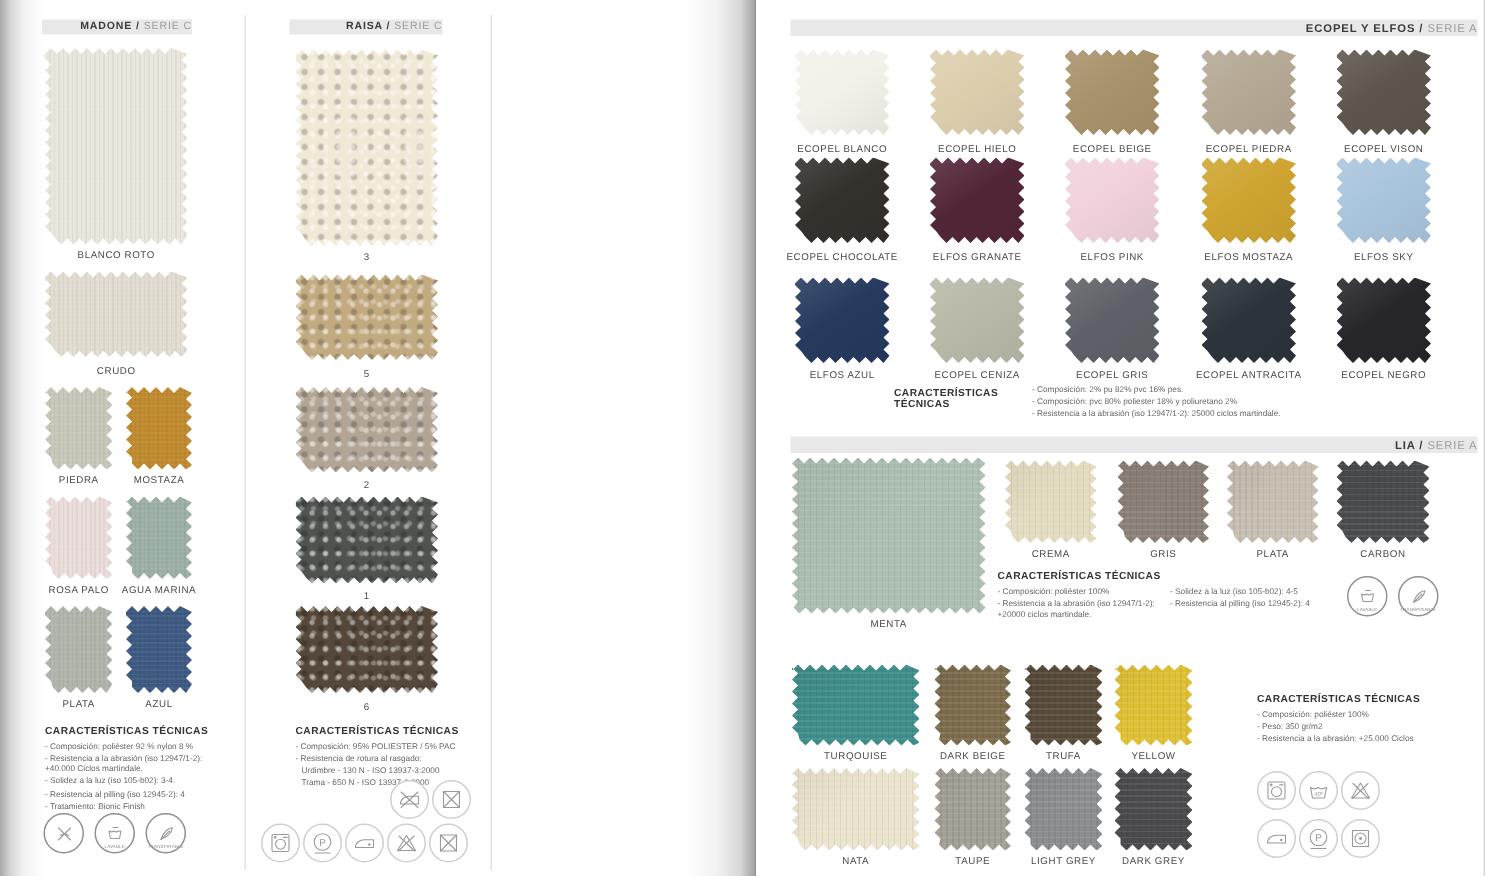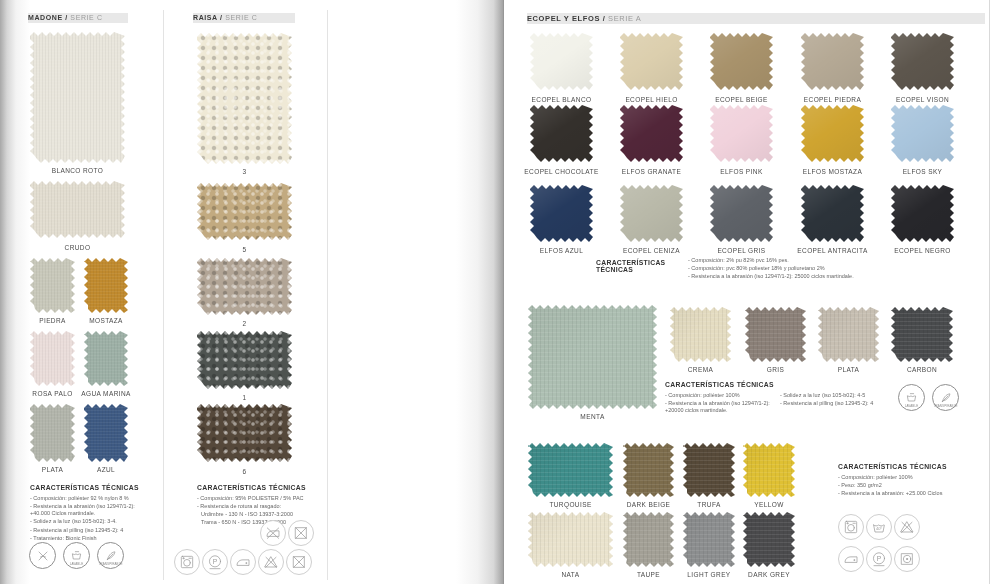--- a/index.html
+++ b/index.html
@@ -5,21 +5,21 @@
   html,body{margin:0;padding:0;background:#ffffff;}
   #canvas{position:relative;width:993px;height:584px;overflow:hidden;background:#ffffff;
           font-family:"Liberation Sans",sans-serif;}
   .page-left{position:absolute;left:0;top:0;width:456px;height:584px;
     background:linear-gradient(90deg,#a8a8a8 0px,#d6d6d6 7px,#f3f3f3 16px,#ffffff 30px);}
   .gutter{position:absolute;left:456px;top:0;width:48px;height:584px;
     background:linear-gradient(90deg,#ffffff 0%,#f2f2f2 45%,#d8d8d8 78%,#a5a5a5 97%,#8f8f8f 100%);}
   .page-right{position:absolute;left:504px;top:0;width:485px;height:584px;background:#ffffff;
     border-right:1px solid #d9d9d9;}
   .vline{position:absolute;width:1px;background:#e3e3e3;}
-  .sec-header{position:absolute;background:#e8e8e8;text-align:left;text-transform:uppercase;
+  .sec-header{position:absolute;background:#e8e8e8;text-align:right;text-transform:uppercase;
     color:#3a3a3a;font-weight:bold;letter-spacing:0.6px;}
   .sec-header .series{color:#9b9b9b;font-weight:normal;}
   .hdr-s{font-size:7px;line-height:10px;height:10px;}
   .hdr-l{font-size:7.5px;line-height:11px;height:11px;}
   .sw{position:absolute;}
   .lbl{position:absolute;text-align:center;font-size:6.5px;letter-spacing:0.4px;color:#4a4a4a;
     text-transform:uppercase;white-space:nowrap;}
   .tech{position:absolute;}
   .tech-title{font-size:6.8px;font-weight:bold;color:#333;letter-spacing:0.3px;margin-bottom:4px;}
   .tech-item{font-size:5.5px;color:#666;line-height:1.3;margin-bottom:1px;}
@@ -229,20 +229,21 @@
 
   <div class="tech" style="left:596px;top:259px;width:95px">
     <div class="tech-title">CARACTERÍSTICAS TÉCNICAS</div>
   </div>
   <div class="tech" style="left:688px;top:257px;width:275px">
     <div class="tech-item">- Composición: 2% pu 82% pvc 16% pes.</div>
     <div class="tech-item">- Composición: pvc 80% poliester 18% y poliuretano 2%</div>
     <div class="tech-item">- Resistencia a la abrasión (iso 12947/1-2): 25000 ciclos martindale.</div>
   </div>
 
+  <div class="sec-header hdr-l" style="left:527px;top:291px;width:458px"><span>LIA /</span> <span class="series">SERIE A</span></div>
 
   <div class="sw tex-linen" style="left: 528px; top: 305px; width: 129px; height: 104px; background-color: rgb(173, 191, 178); clip-path: polygon(0px 4px, 4px 0px, 8px 4px, 12px 0px, 16px 4px, 20px 0px, 24px 4px, 28px 0px, 32px 4px, 36px 0px, 40px 4px, 44px 0px, 48px 4px, 52px 0px, 56px 4px, 60px 0px, 64px 4px, 68px 0px, 72px 4px, 76px 0px, 80px 4px, 84px 0px, 88px 4px, 92px 0px, 96px 4px, 100px 0px, 104px 4px, 108px 0px, 112px 4px, 116px 0px, 120px 4px, 124px 0px, 129px 4px, 125px 8px, 129px 12px, 125px 16px, 129px 20px, 125px 24px, 129px 28px, 125px 32px, 129px 36px, 125px 40px, 129px 44px, 125px 48px, 129px 52px, 125px 56px, 129px 60px, 125px 64px, 129px 68px, 125px 72px, 129px 76px, 125px 80px, 129px 84px, 125px 88px, 129px 92px, 125px 96px, 129px 100px, 125px 104px, 121px 100px, 117px 104px, 113px 100px, 109px 104px, 105px 100px, 101px 104px, 97px 100px, 93px 104px, 89px 100px, 85px 104px, 81px 100px, 77px 104px, 73px 100px, 69px 104px, 65px 100px, 61px 104px, 57px 100px, 53px 104px, 49px 100px, 45px 104px, 41px 100px, 37px 104px, 33px 100px, 29px 104px, 25px 100px, 21px 104px, 17px 100px, 13px 104px, 9px 100px, 5px 104px, 1px 100px, 4px 96px, 0px 92px, 4px 88px, 0px 84px, 4px 80px, 0px 76px, 4px 72px, 0px 68px, 4px 64px, 0px 60px, 4px 56px, 0px 52px, 4px 48px, 0px 44px, 4px 40px, 0px 36px, 4px 32px, 0px 28px, 4px 24px, 0px 20px, 4px 16px, 0px 12px, 4px 8px, 0px 4px);"></div>
   <div class="lbl" style="left:528px;top:413px;width:129px">MENTA</div>
 
   <div class="sw tex-linen" style="left: 670px; top: 307px; width: 61px; height: 55px; background-color: rgb(228, 220, 193); clip-path: polygon(0px 4px, 4px 0px, 8px 4px, 12px 0px, 16px 4px, 20px 0px, 24px 4px, 28px 0px, 32px 4px, 36px 0px, 40px 4px, 44px 0px, 48px 4px, 52px 0px, 61px 4px, 57px 8px, 61px 12px, 57px 16px, 61px 20px, 57px 24px, 61px 28px, 57px 32px, 61px 36px, 57px 40px, 61px 44px, 57px 48px, 61px 52px, 57px 55px, 53px 51px, 49px 55px, 45px 51px, 41px 55px, 37px 51px, 33px 55px, 29px 51px, 25px 55px, 21px 51px, 17px 55px, 13px 51px, 9px 55px, 5px 51px, 4px 47px, 0px 43px, 4px 39px, 0px 35px, 4px 31px, 0px 27px, 4px 23px, 0px 19px, 4px 15px, 0px 11px, 4px 7px, 0px 3px);"></div>
   <div class="lbl" style="left:670px;top:366px;width:61px">CREMA</div>
   <div class="sw tex-linen" style="left: 745px; top: 307px; width: 61px; height: 55px; background-color: rgb(139, 128, 120); clip-path: polygon(0px 4px, 4px 0px, 8px 4px, 12px 0px, 16px 4px, 20px 0px, 24px 4px, 28px 0px, 32px 4px, 36px 0px, 40px 4px, 44px 0px, 48px 4px, 52px 0px, 61px 4px, 57px 8px, 61px 12px, 57px 16px, 61px 20px, 57px 24px, 61px 28px, 57px 32px, 61px 36px, 57px 40px, 61px 44px, 57px 48px, 61px 52px, 57px 55px, 53px 51px, 49px 55px, 45px 51px, 41px 55px, 37px 51px, 33px 55px, 29px 51px, 25px 55px, 21px 51px, 17px 55px, 13px 51px, 9px 55px, 5px 51px, 4px 47px, 0px 43px, 4px 39px, 0px 35px, 4px 31px, 0px 27px, 4px 23px, 0px 19px, 4px 15px, 0px 11px, 4px 7px, 0px 3px);"></div>
   <div class="lbl" style="left:745px;top:366px;width:61px">GRIS</div>
   <div class="sw tex-linen" style="left: 818px; top: 307px; width: 61px; height: 55px; background-color: rgb(199, 191, 178); clip-path: polygon(0px 4px, 4px 0px, 8px 4px, 12px 0px, 16px 4px, 20px 0px, 24px 4px, 28px 0px, 32px 4px, 36px 0px, 40px 4px, 44px 0px, 48px 4px, 52px 0px, 61px 4px, 57px 8px, 61px 12px, 57px 16px, 61px 20px, 57px 24px, 61px 28px, 57px 32px, 61px 36px, 57px 40px, 61px 44px, 57px 48px, 61px 52px, 57px 55px, 53px 51px, 49px 55px, 45px 51px, 41px 55px, 37px 51px, 33px 55px, 29px 51px, 25px 55px, 21px 51px, 17px 55px, 13px 51px, 9px 55px, 5px 51px, 4px 47px, 0px 43px, 4px 39px, 0px 35px, 4px 31px, 0px 27px, 4px 23px, 0px 19px, 4px 15px, 0px 11px, 4px 7px, 0px 3px);"></div>
   <div class="lbl" style="left:818px;top:366px;width:61px">PLATA</div>

